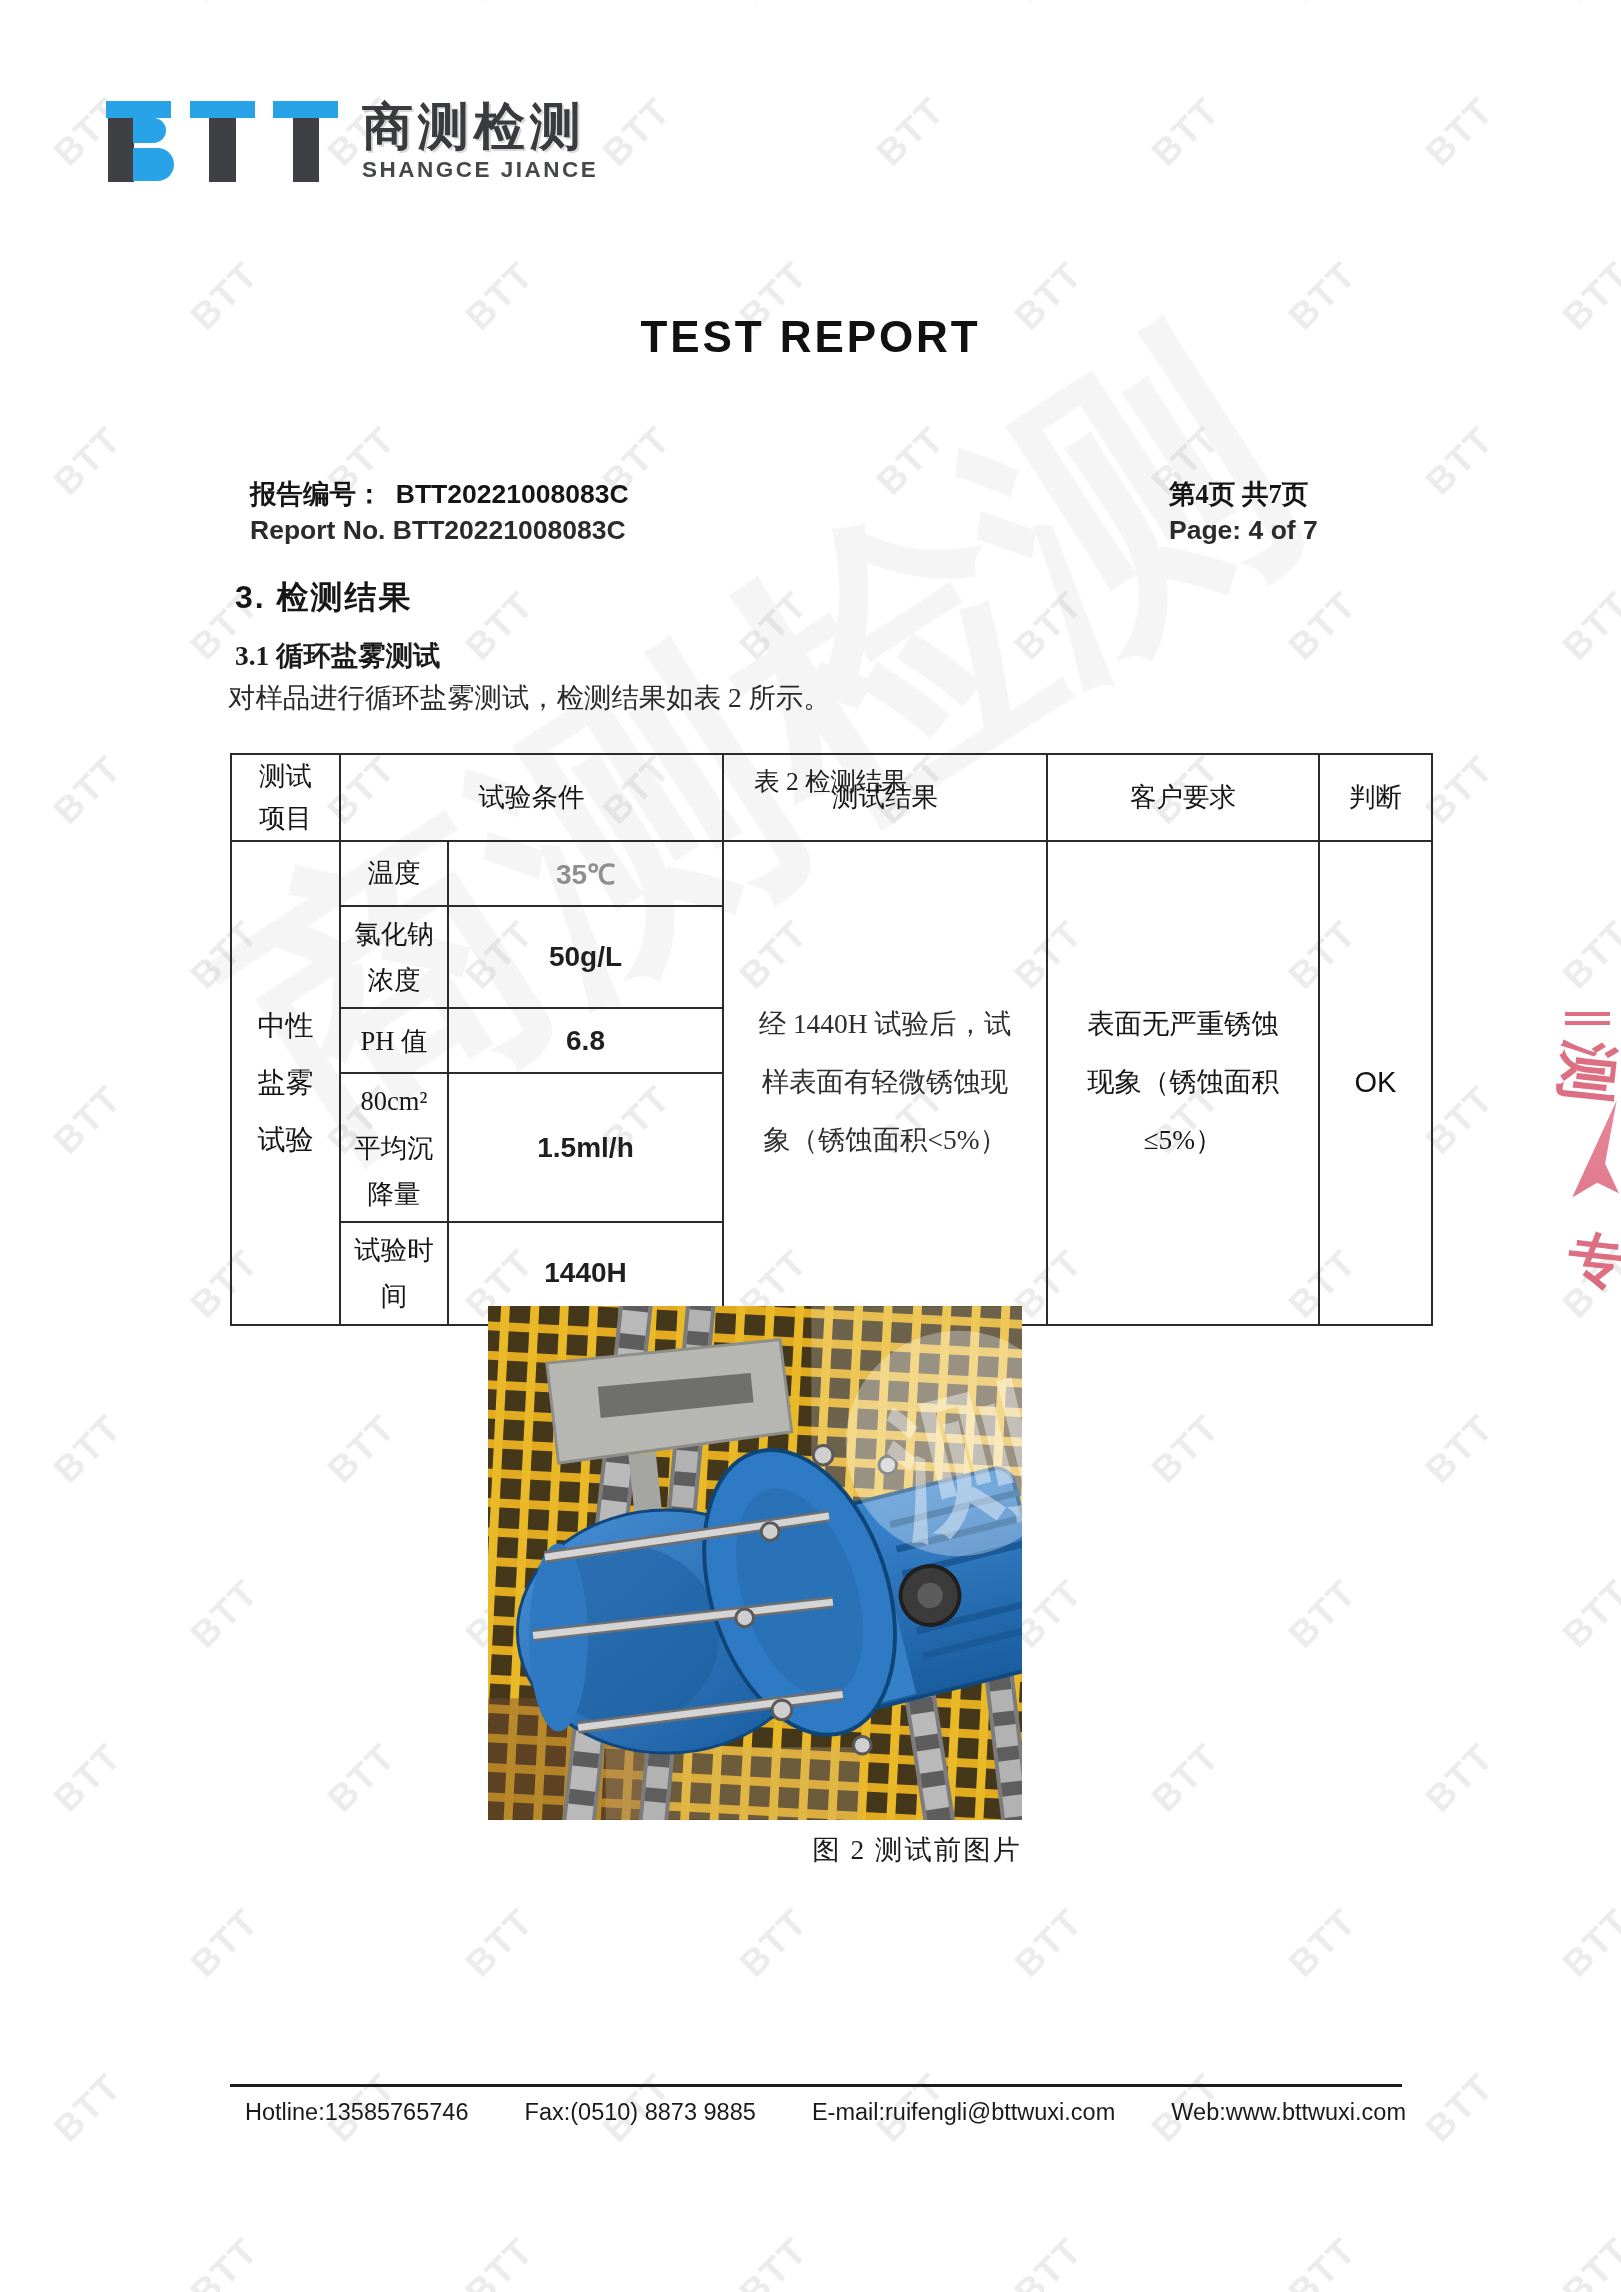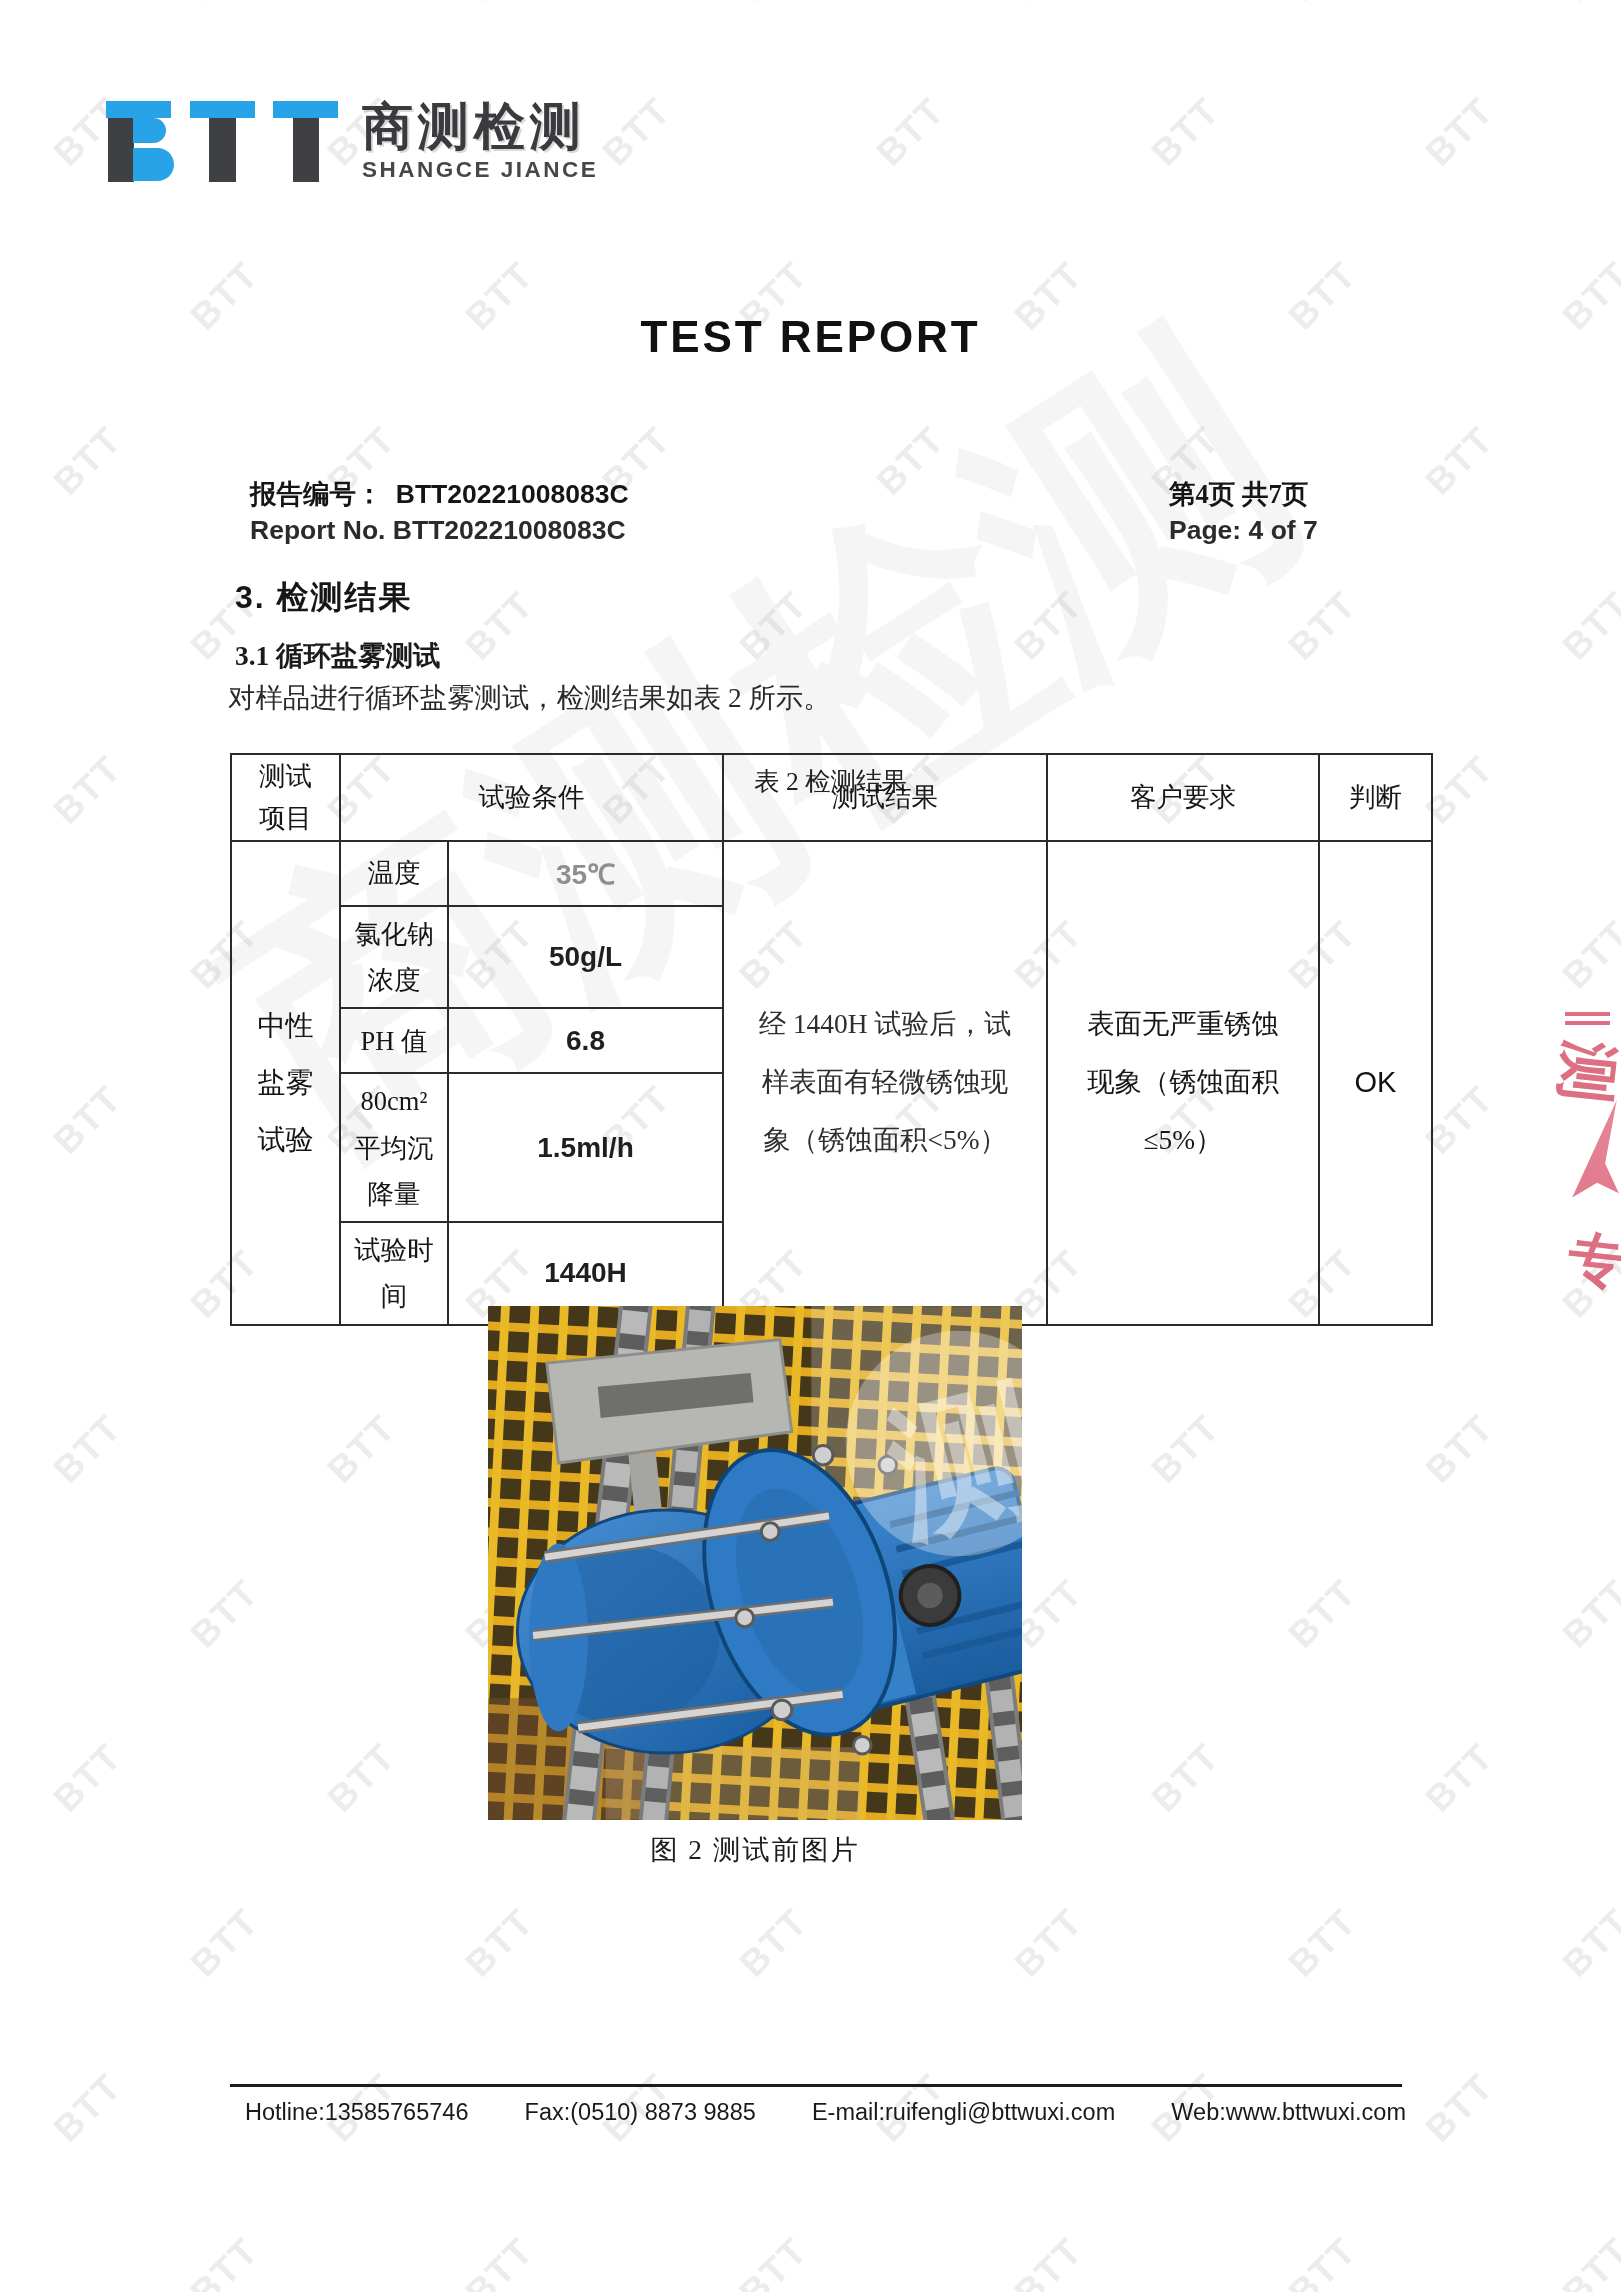--- a/index.html
+++ b/index.html
@@ -75,21 +75,21 @@
   .th-item { line-height:1.6; padding:0 25.5px !important; word-break:break-all; }
   .item-cell { font-size:28px; line-height:2.05; padding:0 25.5px; word-break:break-all; color:#141414; }
   .cond-name { font-size:26.5px; line-height:1.75; padding:3.9px 11.8px; word-break:break-all; color:#161616; }
   .cond-value { font-family:"Liberation Sans", sans-serif; font-size:28px; color:#1f1f1f;font-weight:bold; }
   tr.muted-val .cond-value { color:#8f8f8f; }
   .result-cell { font-size:27.4px; line-height:2.1; padding:0 29px; color:#2e2e2e; }
   .req-cell { font-size:27.4px; line-height:2.1; padding:0 33px; color:#161616; }
   .judge-cell { font-family:"Liberation Sans", sans-serif; font-size:29px; color:#111; }
   
   #photo { position:absolute; left:488px; top:1306px; z-index:2; }
-  #fig-cap { position:absolute; left:488px; width:534px; top:1832px; text-align:center;
+  #fig-cap { position:absolute; left:488px; width:534px; top:1832px; text-align:right;
              font-size:27.4px; color:#1d1d1d; z-index:2; letter-spacing:2px; }
   
   .stamp { position:absolute; z-index:3; color:#d8566e; pointer-events:none; }
   #stamp-bars { left:1565px; top:1012px; width:45px; height:15.7px;
     background:repeating-linear-gradient(180deg,#d8566e 0 3.9px,transparent 3.9px 8.8px); opacity:.85;}
   #stamp-c1 { left:1556px; top:1031px; font-size:61px; font-weight:bold;
               transform:rotate(96deg); opacity:.85; }
   #stamp-tri { left:1568px; top:1100px; width:53px; height:106px;
     background:linear-gradient(200deg,#e06a80,#d8566e); opacity:.8;
     clip-path:polygon(92% 0, 8% 92%, 55% 78%, 96% 88%, 70% 60%); }

